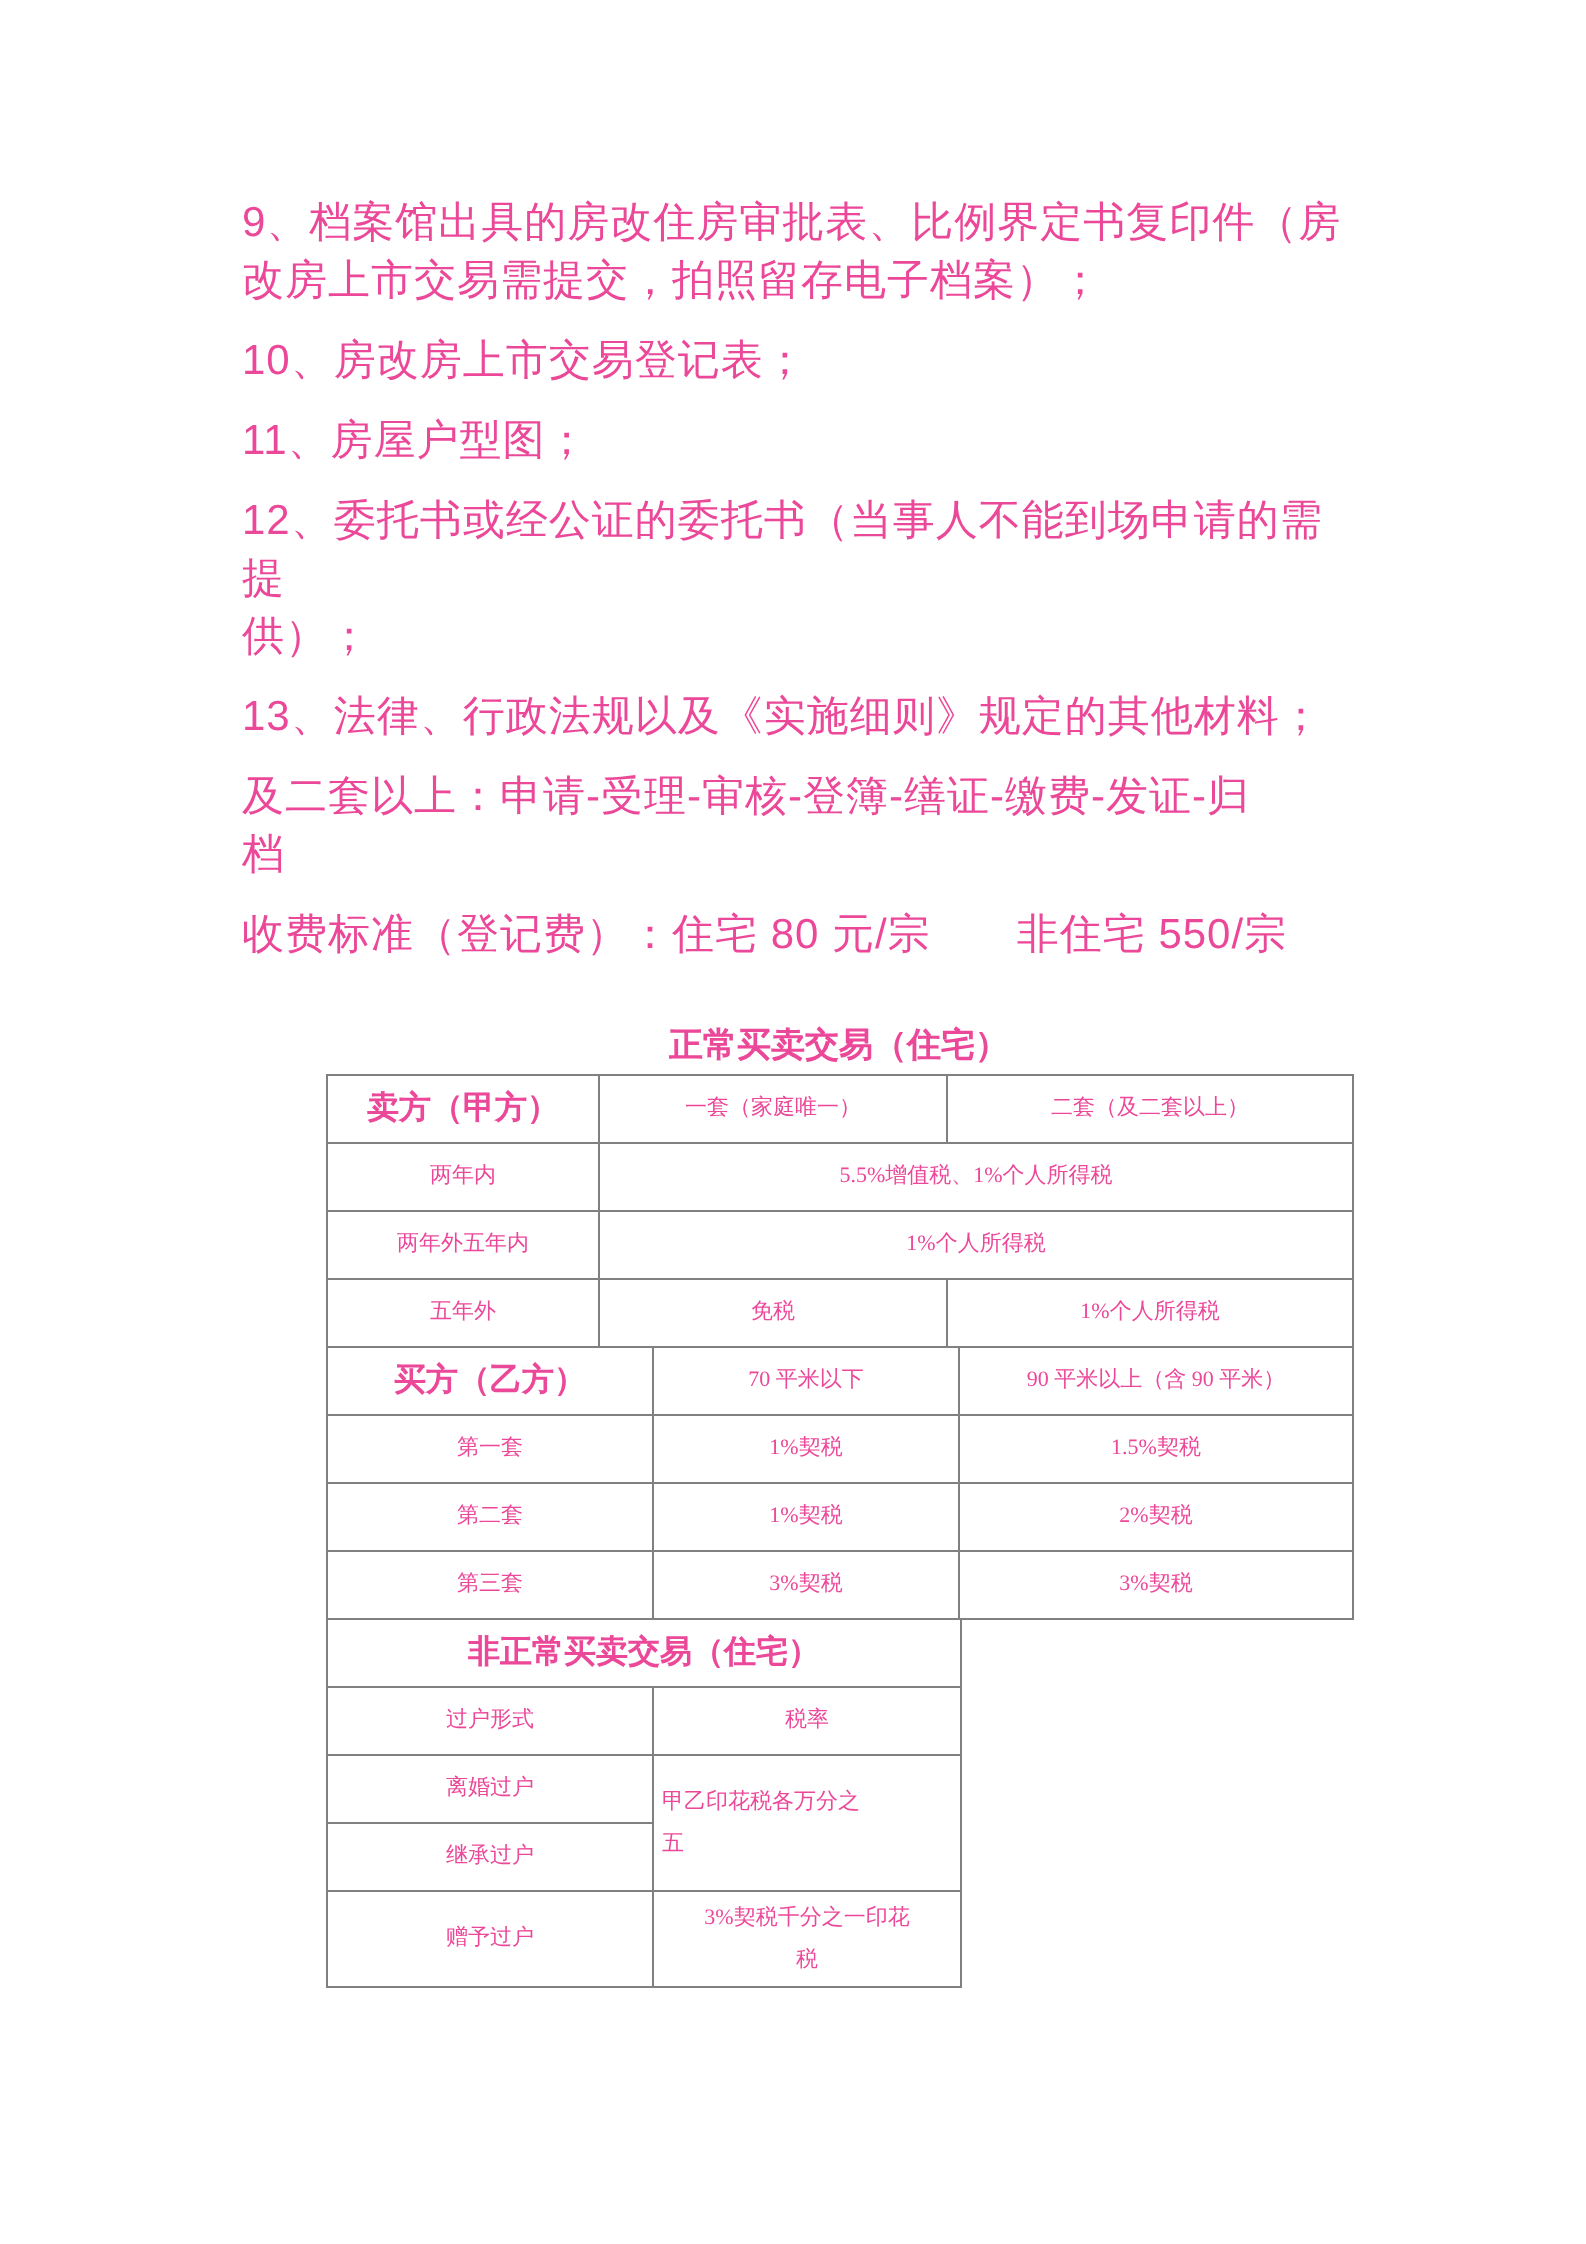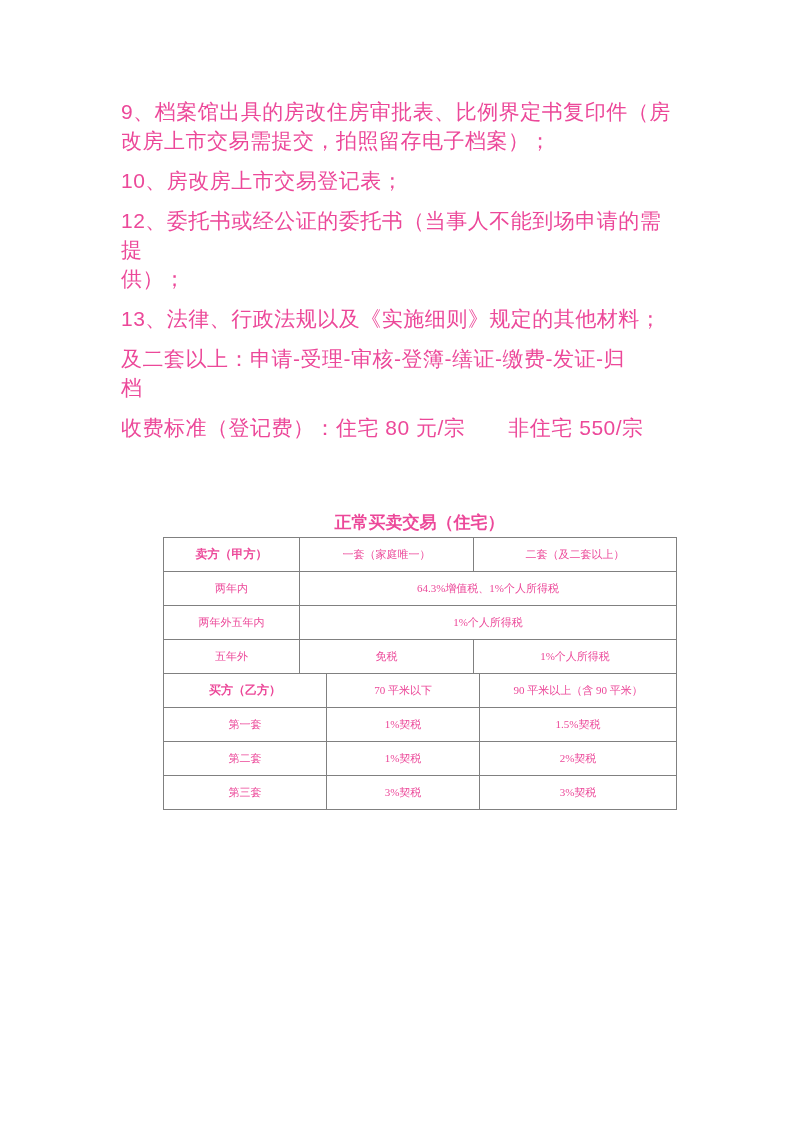--- a/index.html
+++ b/index.html
@@ -57,33 +57,34 @@
     font-size: 11px;
     line-height: 21px;
     padding: 2px 4px;
     white-space: pre-line;
     overflow: hidden;
   }
   .taxtbl tr { height: 34px; }
   .taxtbl tr.tall { height: 48px; }
   .taxtbl td.bold {
     font-weight: bold;
-    font-size: 12px;
+    font-size: 16px;
   }
   .taxtbl td.left { text-align: left; }
 </style>
 </head>
 <body>
 
 <div class="page">
 
   <div class="content">
     <p class="par">9、档案馆出具的房改住房审批表、比例界定书复印件（房
 改房上市交易需提交，拍照留存电子档案）；</p>
     <p class="par">10、房改房上市交易登记表；</p>
+    <p class="par">11、房屋户型图；</p>
     <p class="par">12、委托书或经公证的委托书（当事人不能到场申请的需提
 供）；</p>
     <p class="par">13、法律、行政法规以及《实施细则》规定的其他材料；</p>
     <p class="par">及二套以上：申请-受理-审核-登簿-缮证-缴费-发证-归
 档</p>
     <p class="par">收费标准（登记费）：住宅 80 元/宗　　非住宅 550/宗</p>
   </div>
 
   <div class="tables-block">
 
@@ -96,21 +97,21 @@
           <col style="width:203px">
         </colgroup>
       <tbody>
           <tr>
         <td class="bold">卖方（甲方）</td>
         <td>一套（家庭唯一）</td>
         <td>二套（及二套以上）</td>
       </tr>
       <tr>
         <td>两年内</td>
-        <td colspan="2">64.3%增值税、1%个人所得税</td>
+        <td colspan="2">5.5%增值税、1%个人所得税</td>
       </tr>
       <tr>
         <td>两年外五年内</td>
         <td colspan="2">1%个人所得税</td>
       </tr>
       <tr>
         <td>五年外</td>
         <td>免税</td>
         <td>1%个人所得税</td>
       </tr>
@@ -140,16 +141,44 @@
         <td>2%契税</td>
       </tr>
       <tr>
         <td>第三套</td>
         <td>3%契税</td>
         <td>3%契税</td>
       </tr>
     </tbody>
       </table>
 
+    <table class="taxtbl">
+      <colgroup>
+          <col style="width:163px">
+          <col style="width:154px">
+        </colgroup>
+      <tbody>
+          <tr>
+        <td colspan="2" class="bold">非正常买卖交易（住宅）</td>
+      </tr>
+      <tr>
+        <td>过户形式</td>
+        <td>税率</td>
+      </tr>
+      <tr>
+        <td>离婚过户</td>
+        <td rowspan="2" class="left">甲乙印花税各万分之
+五</td>
+      </tr>
+      <tr>
+        <td>继承过户</td>
+      </tr>
+      <tr class="tall">
+        <td>赠予过户</td>
+        <td>3%契税千分之一印花
+税</td>
+      </tr>
+    </tbody>
+      </table>
 
   </div>
 
 </div>
 
 </body></html>

